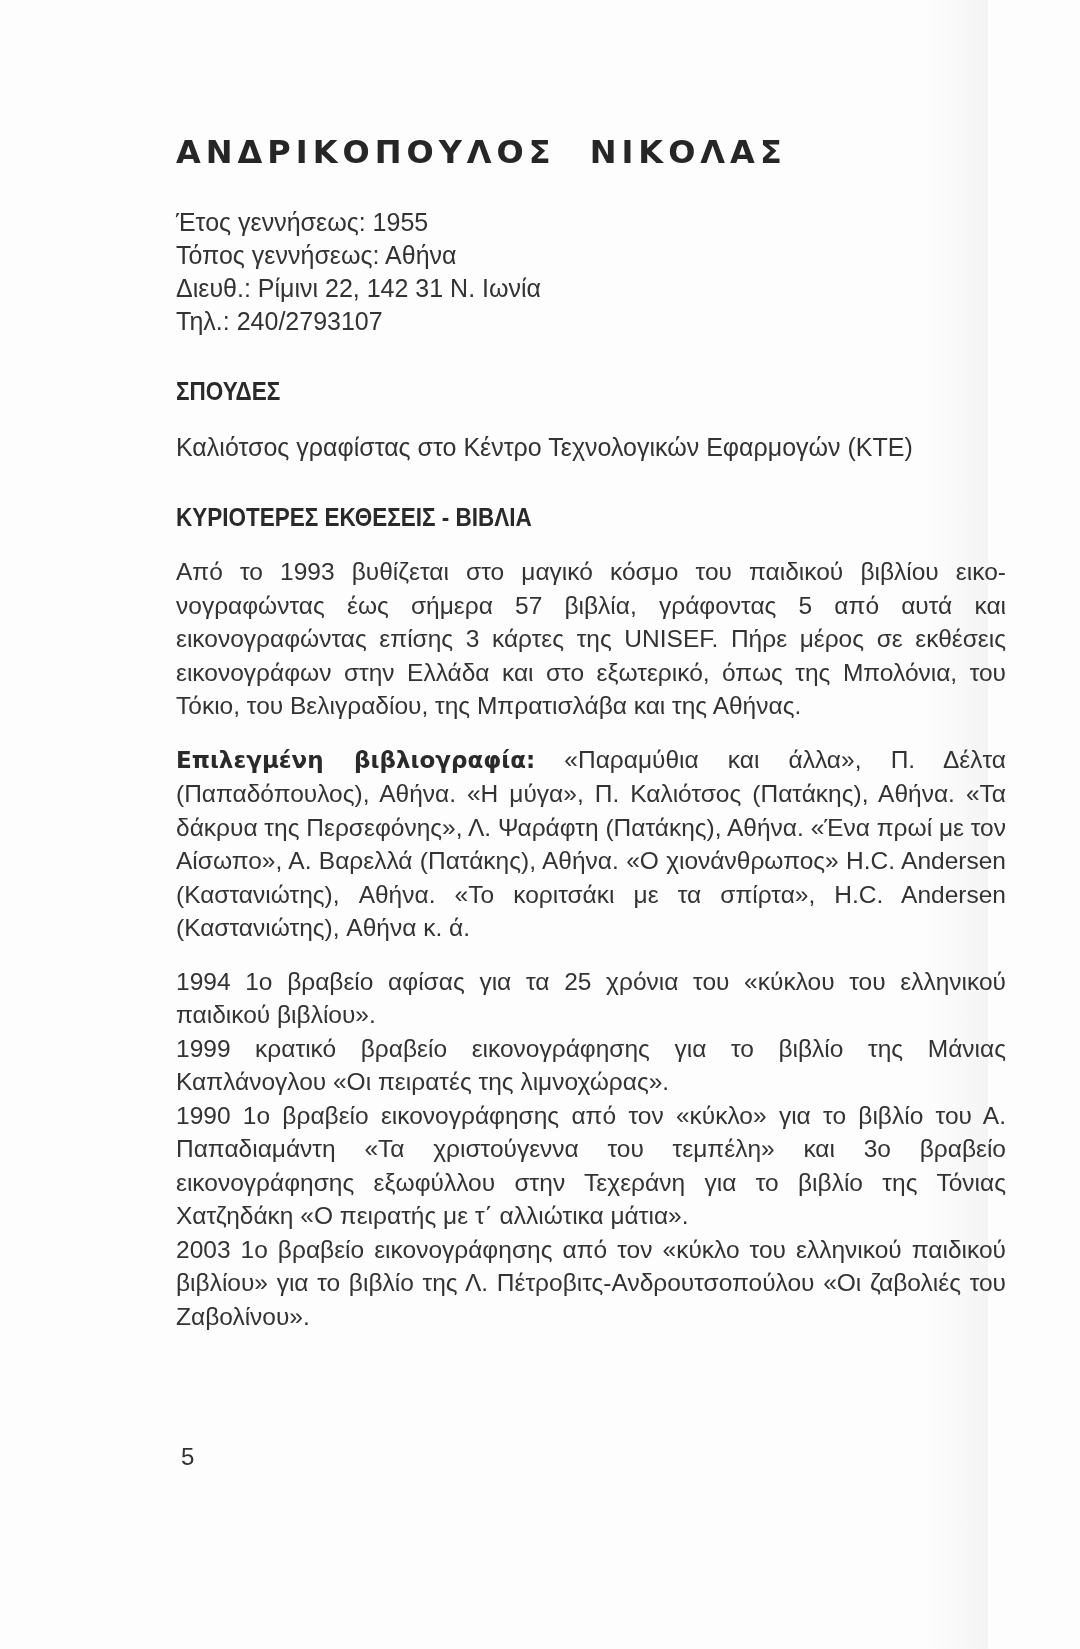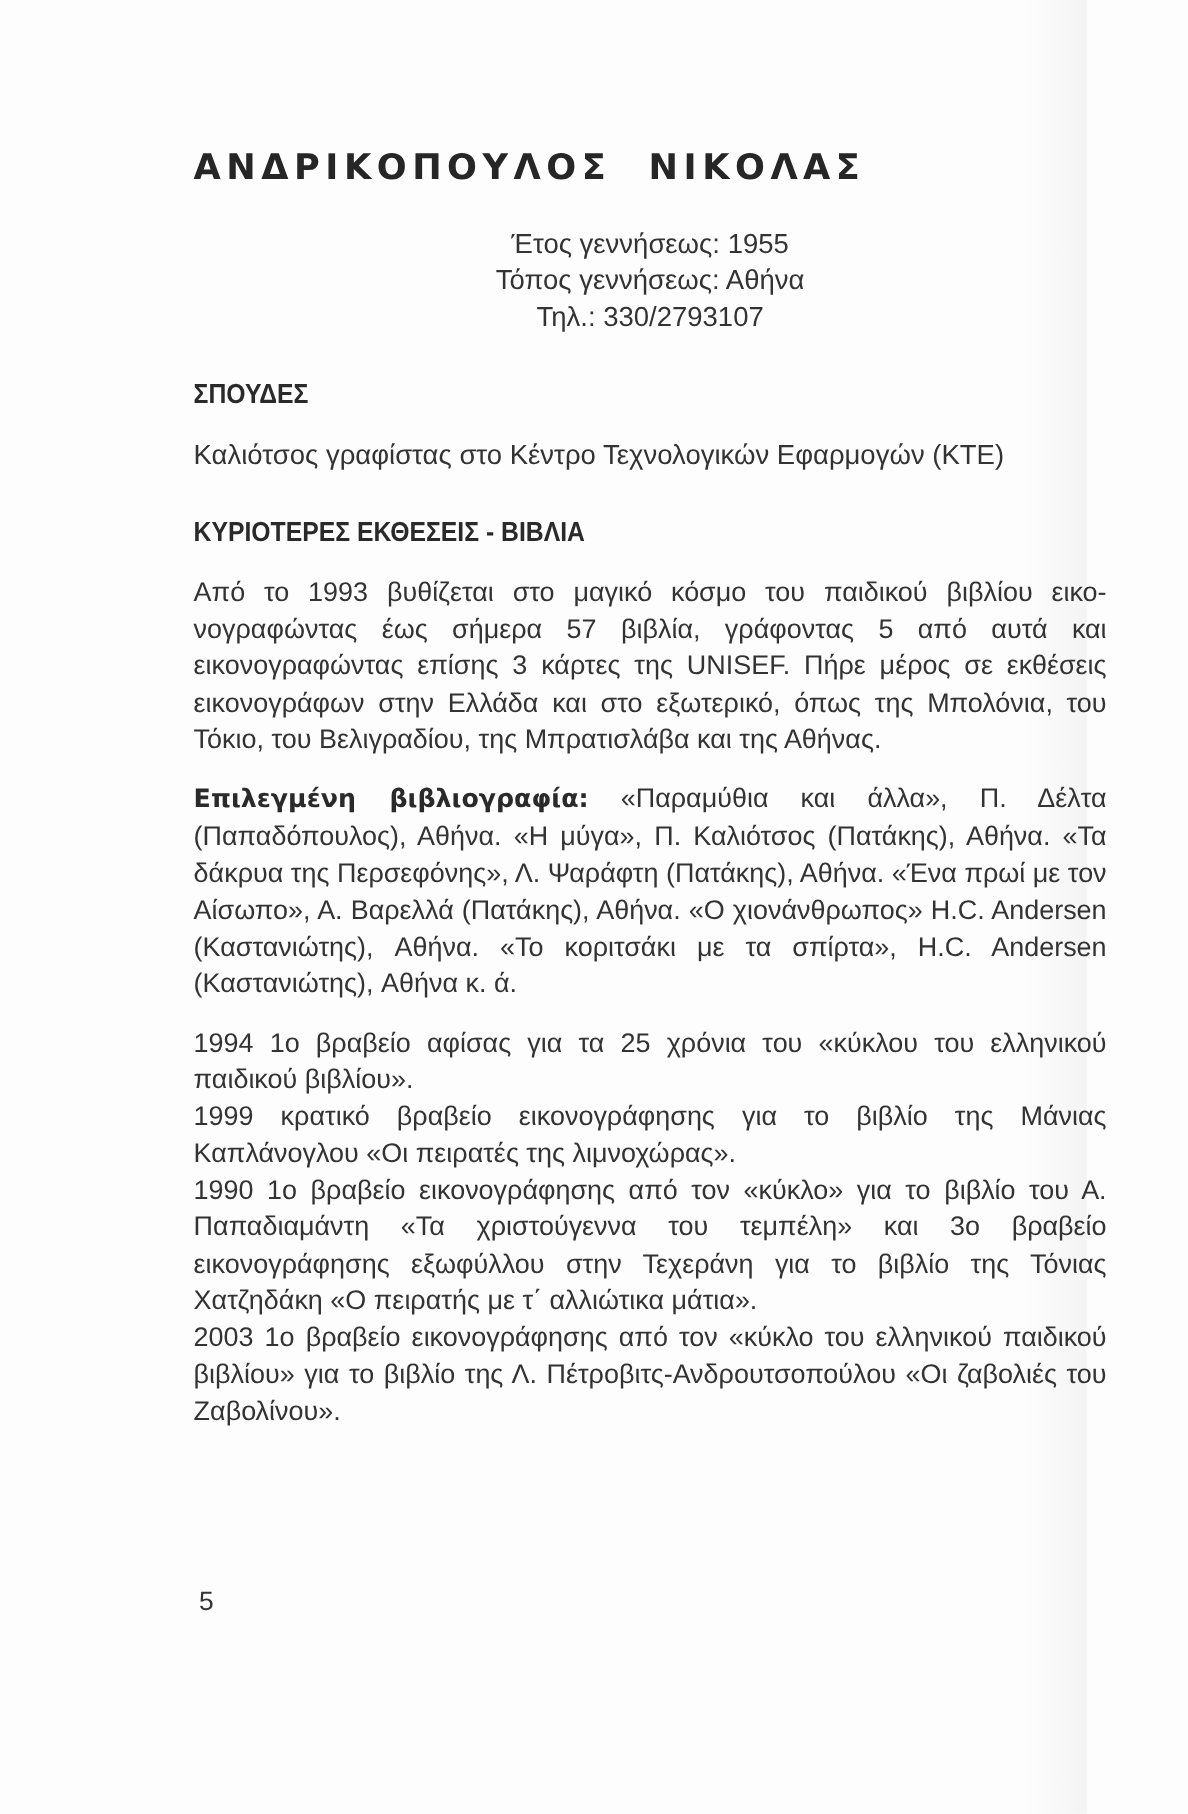--- a/index.html
+++ b/index.html
@@ -36,21 +36,20 @@
       margin: 0;
       line-height: 40px;
       white-space: nowrap;
     }
     .author-name .gap { display: inline-block; width: 34px; }
     .info {
       margin-top: 34px;
       font-size: 25px;
       line-height: 33px;
       color: #333;
-      text-align: center;
     }
     .info div { white-space: nowrap; }
     .section-title {
       font-family: "Liberation Sans", sans-serif;
       font-weight: bold;
       font-size: 25px;
       color: #2a2a2a;
       margin: 0;
       line-height: 32px;
       transform: scaleX(0.9);
@@ -97,21 +96,22 @@
 <div class="page">
   <div class="content">
 
     <h1 class="author-name">
       <span>ΑΝΔΡΙΚΟΠΟΥΛΟΣ</span><span class="gap"></span><span>ΝΙΚΟΛΑΣ</span>
     </h1>
 
     <div class="info">
       <div>Έτος γεννήσεως: 1955</div>
       <div>Τόπος γεννήσεως: Αθήνα</div>
-      <div>Τηλ.: 330/2793107</div>
+      <div>Διευθ.: Ρίμινι 22,  142 31 Ν. Ιωνία</div>
+      <div>Τηλ.: 240/2793107</div>
     </div>
 
     <h2 class="section-title studies-title">ΣΠΟΥΔΕΣ</h2>
     <div class="studies-text">Καλιότσος γραφίστας στο Κέντρο Τεχνολογικών Εφαρμογών (ΚΤΕ)</div>
 
     <h2 class="section-title exhib-title">ΚΥΡΙΟΤΕΡΕΣ ΕΚΘΕΣΕΙΣ - ΒΙΒΛΙΑ</h2>
     <p class="para exhib-text">Από το 1993 βυθίζεται στο μαγικό κόσμο του παιδικού βιβλίου εικο­νογραφώντας έως σήμερα 57 βιβλία, γράφοντας 5 από αυτά και εικονογραφώντας επίσης 3 κάρτες της UNISEF. Πήρε μέρος σε εκθέ­σεις εικονογράφων στην Ελλάδα και στο εξωτερικό, όπως της Μπο­λόνια, του Τόκιο, του Βελιγραδίου, της Μπρατισλάβα και της Αθήνας.</p>
 
     <p class="para biblio"><span class="lead">Επιλεγμένη βιβλιογραφία:</span><span> «Παραμύθια και άλλα», Π. Δέλτα (Παπαδόπουλος), Αθήνα. «Η μύγα», Π. Καλιότσος (Πατάκης), Αθήνα. «Τα δάκρυα της Περσεφόνης», Λ. Ψαράφτη (Πατάκης), Αθήνα. «Ένα πρωί με τον Αίσωπο», Α. Βαρελλά (Πατάκης), Αθήνα. «Ο χιονάνθρω­πος» H.C. Andersen (Καστανιώτης), Αθήνα. «Το κοριτσάκι με τα σπίρ­τα», H.C. Andersen (Καστανιώτης), Αθήνα κ. ά.</span></p>
 

